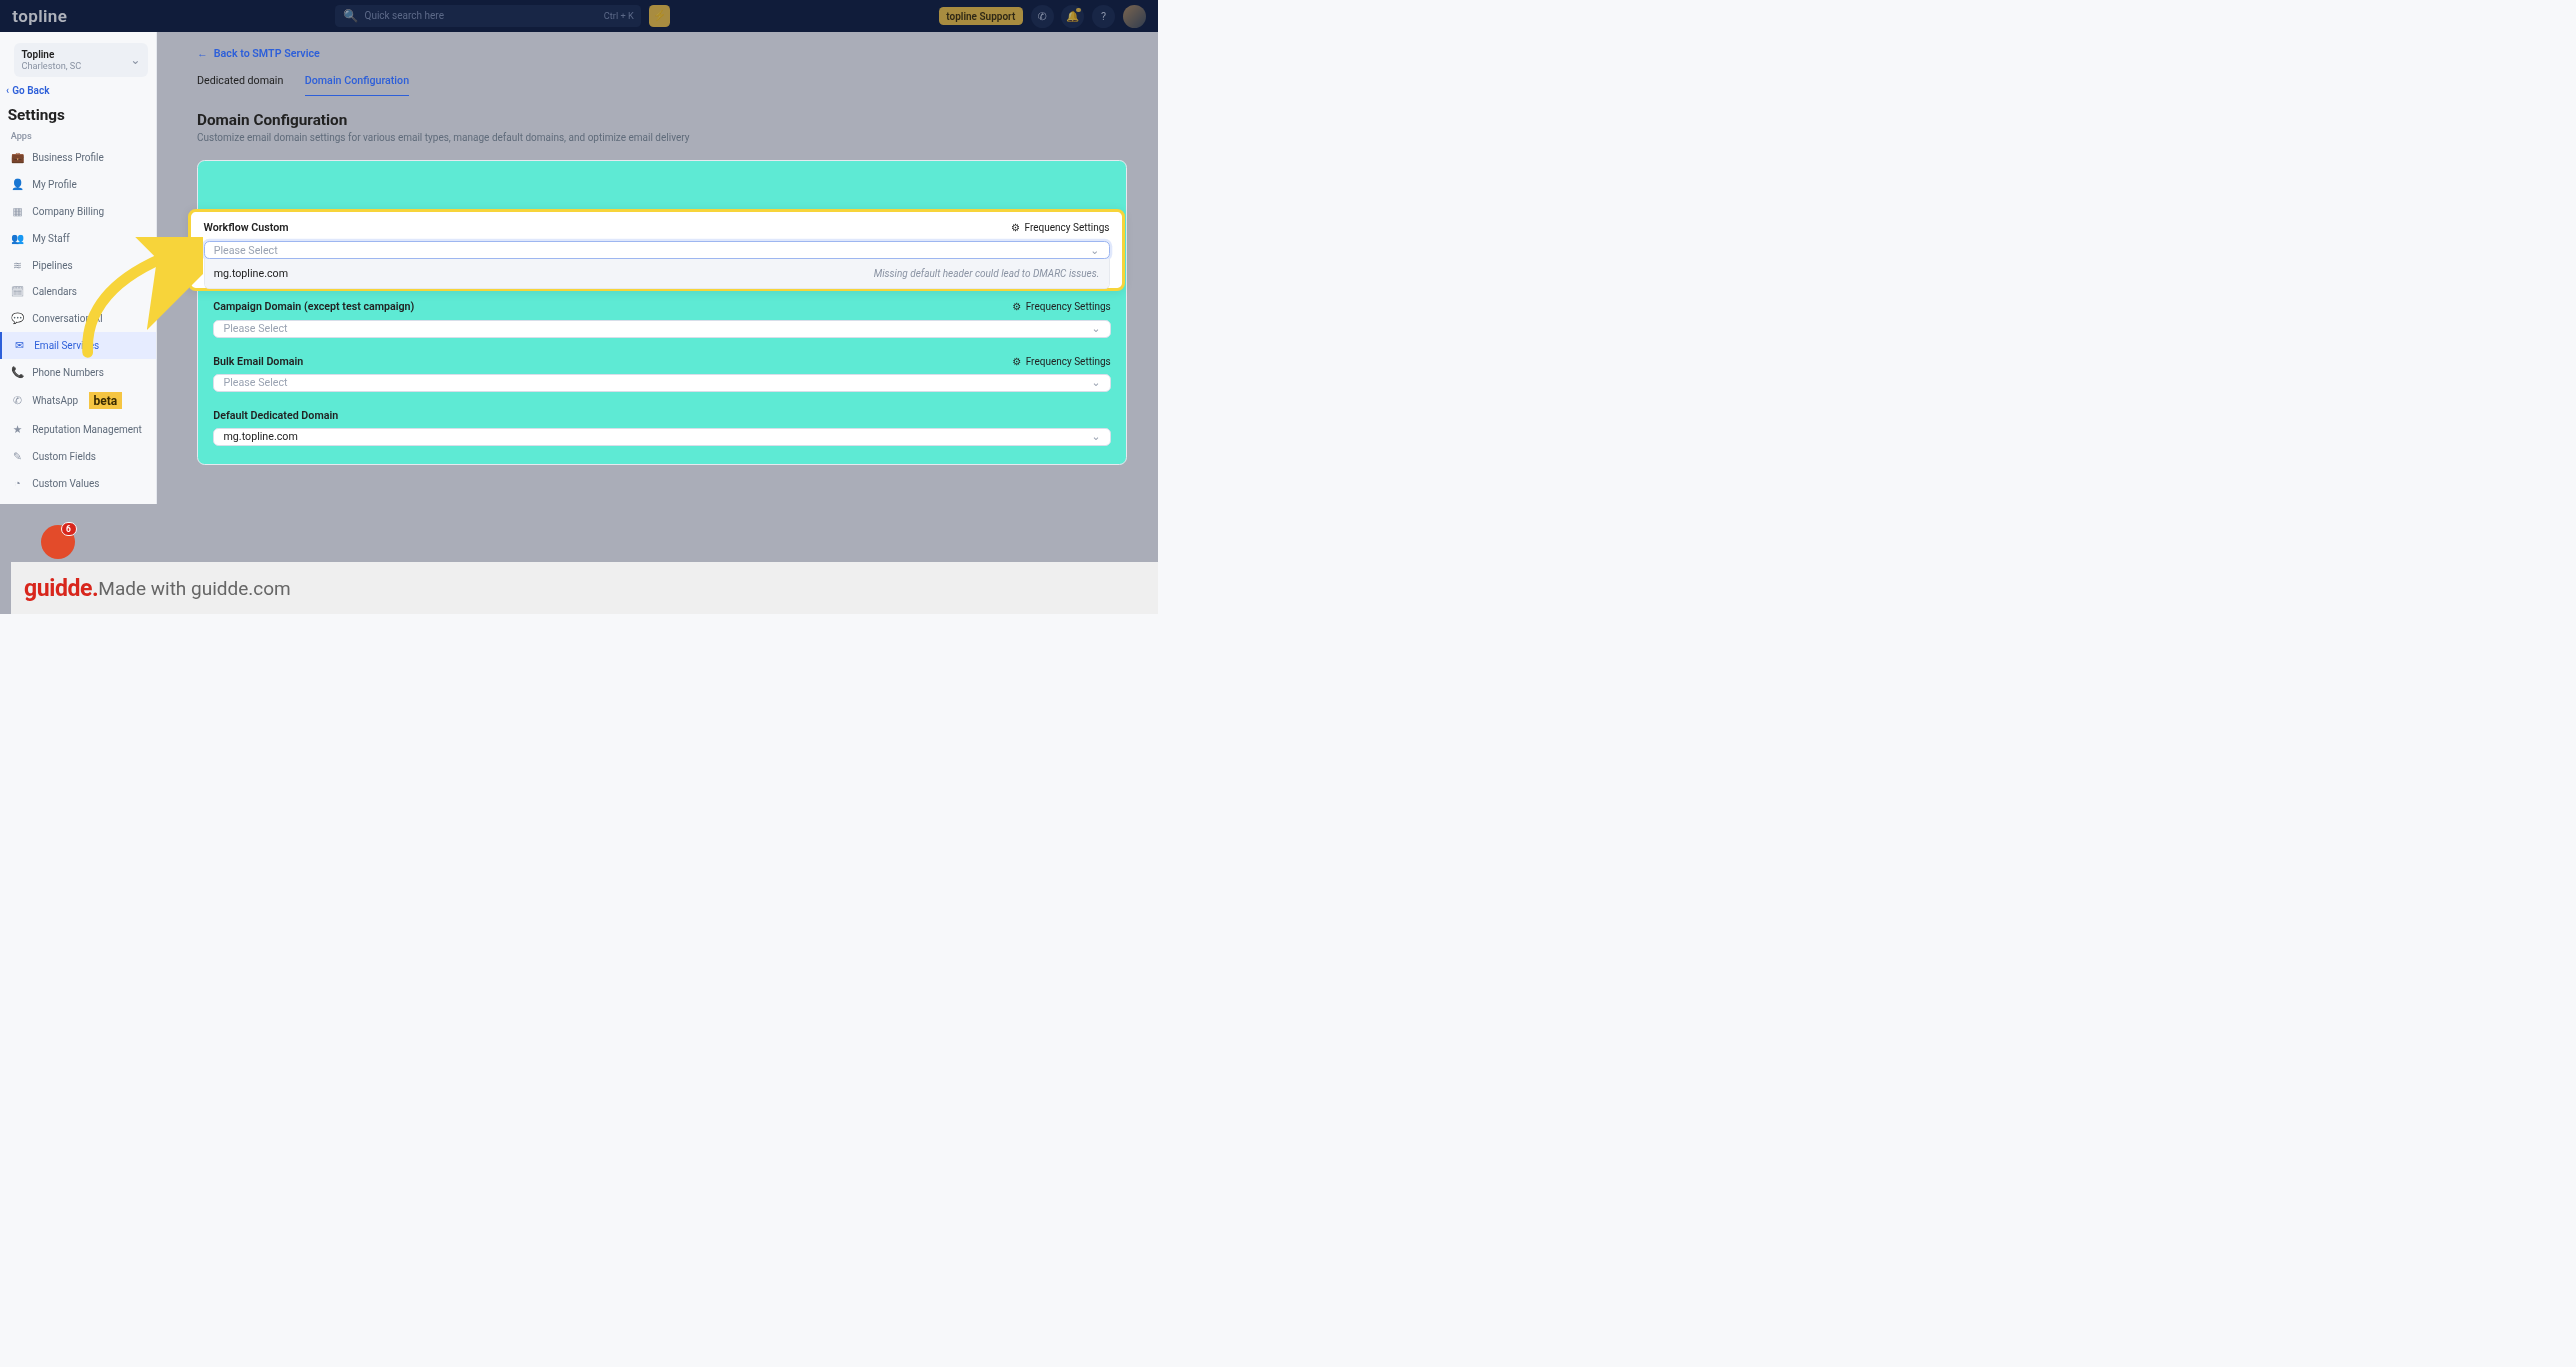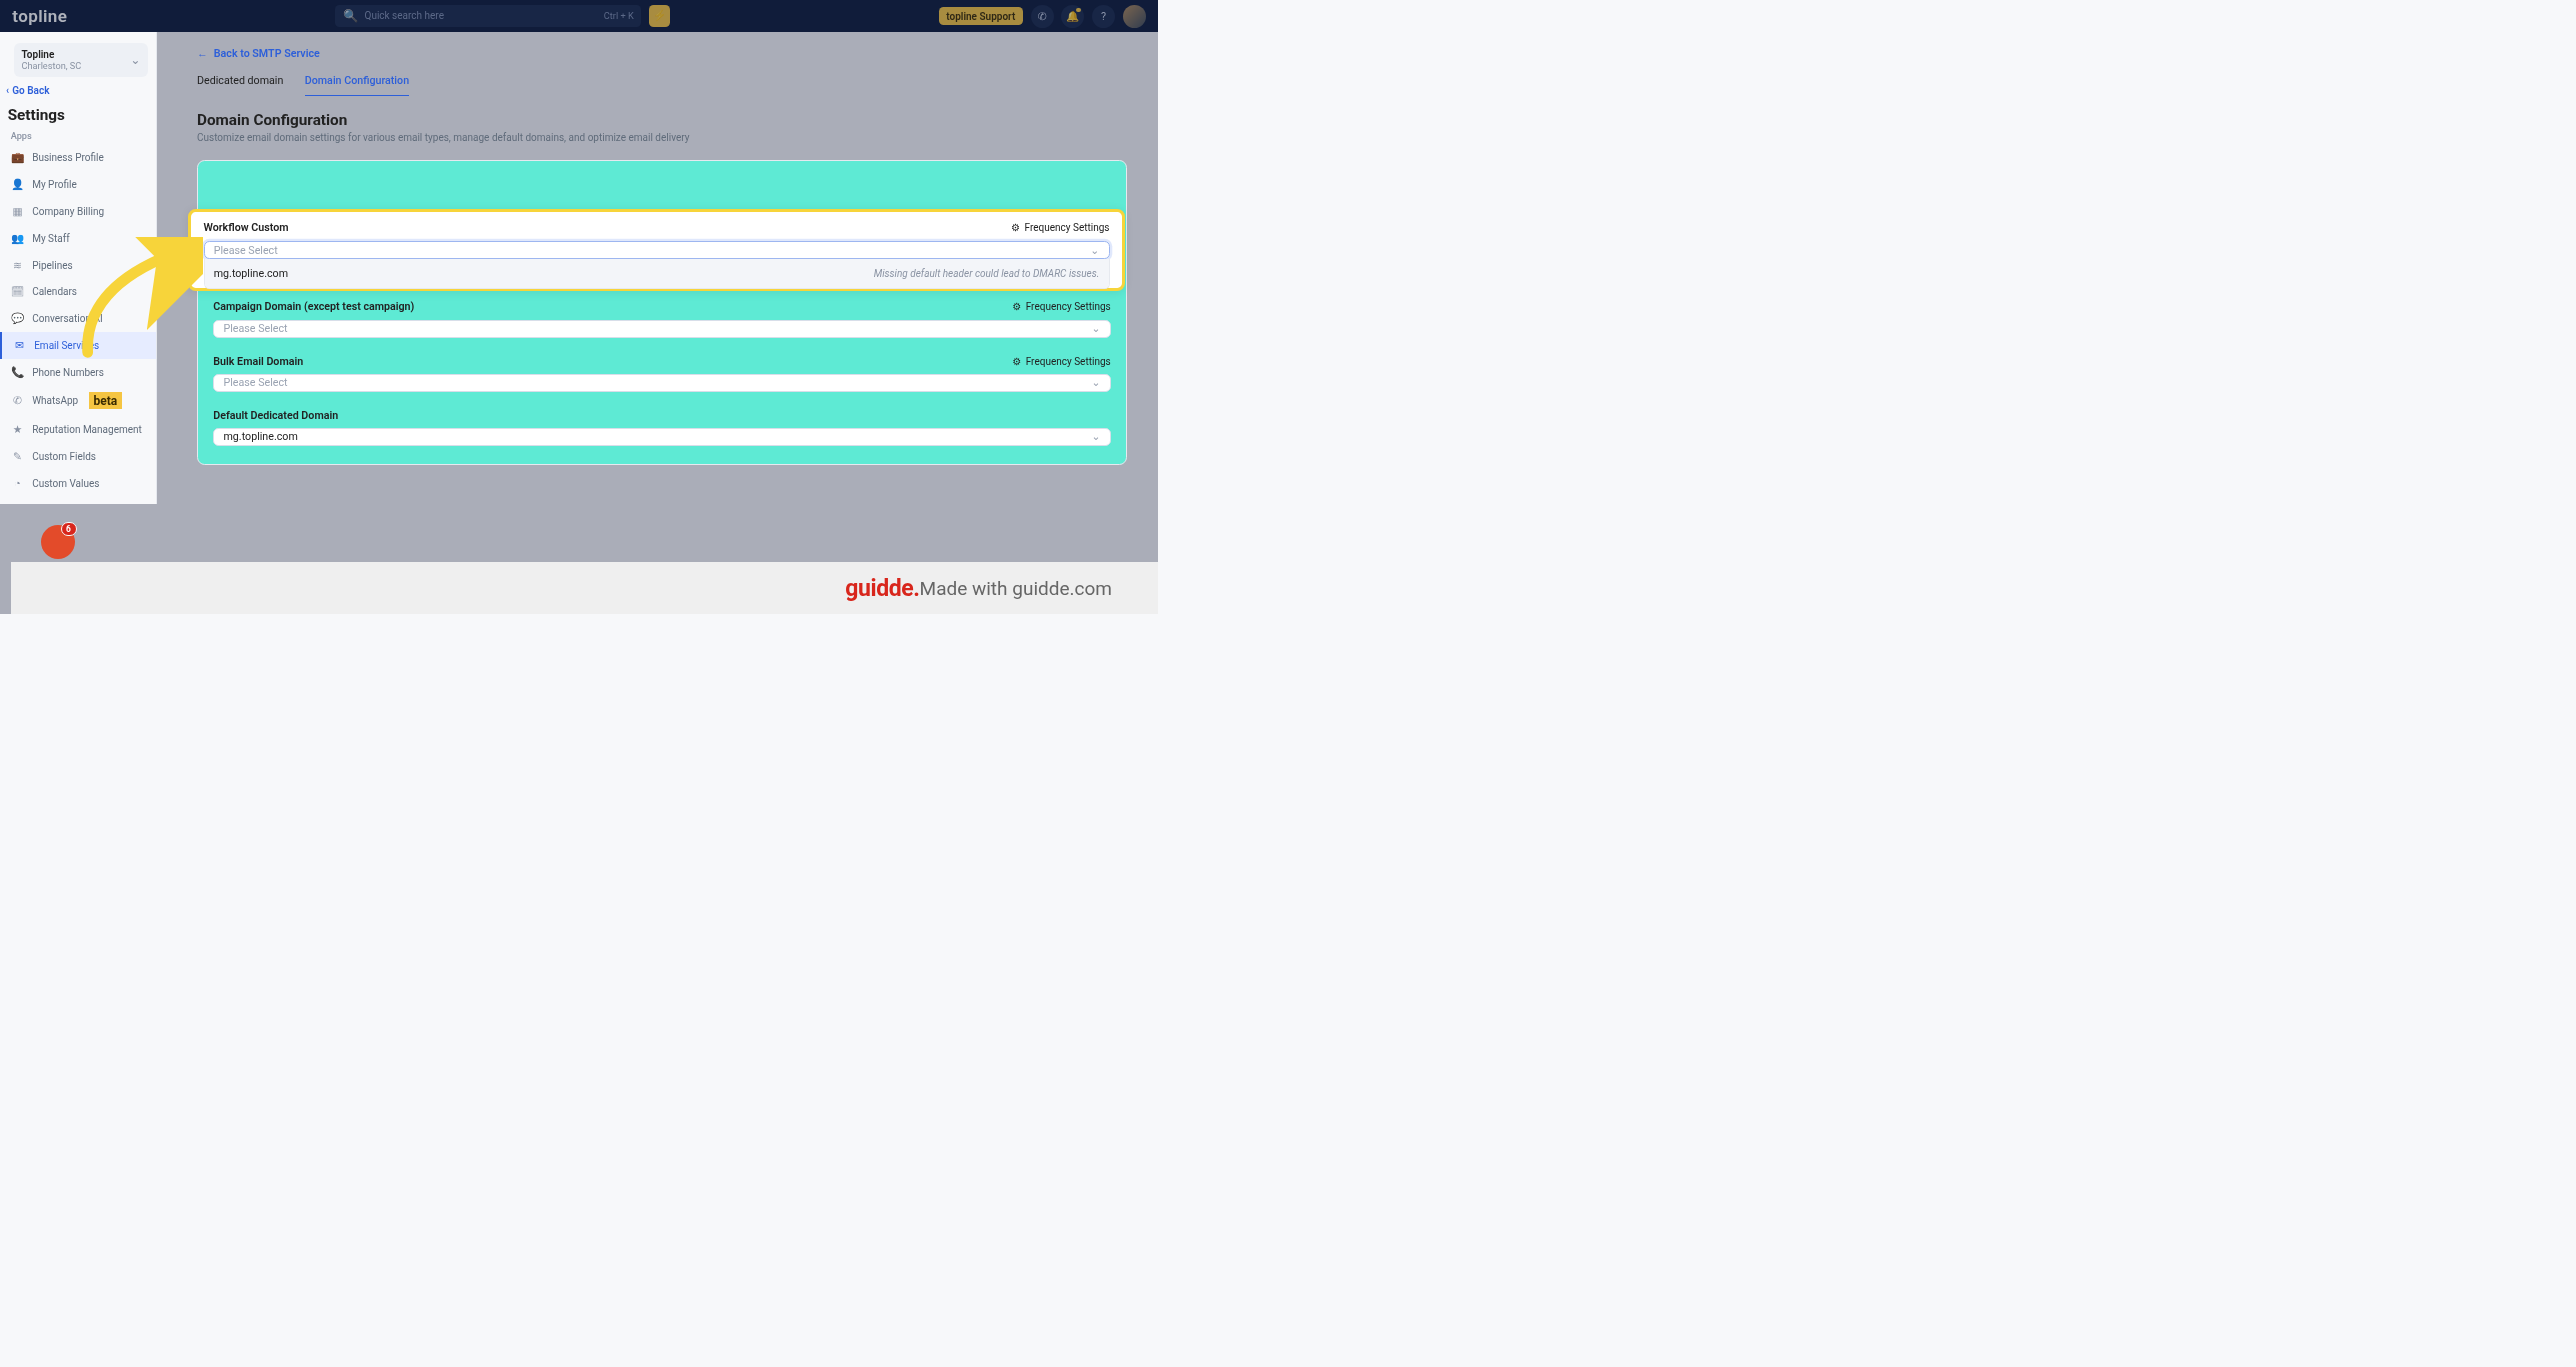--- a/index.html
+++ b/index.html
@@ -73,21 +73,21 @@
   .dd-item .nm { color:#222; }
   .dd-item .warn { color:#8a93a3; font-style:italic; font-size:10px; }
 
   
   .dim-overlay { position:absolute; inset:0; background:var(--overlay); pointer-events:none; }
 
   
   .arrow-annot { position:absolute; left:80px; top:237px; width:123px; height:123px; pointer-events:none; z-index:30; }
 
   
-  .footer-bar { position:absolute; left:11px; right:0; bottom:0; height:52px; background:#efefef; display:flex; align-items:center; justify-content:flex-end; padding:0 46px 0 23px; z-index:40; }
+  .footer-bar { position:absolute; left:11px; right:0; bottom:0; height:52px; background:#efefef; display:flex; align-items:center; justify-content:flex-start; padding:0 46px 0 13px; z-index:40; }
   .guidde-logo { color:#d8261c; font-weight:700; font-size:23px; letter-spacing:-0.4px; }
   .made-with { color:#666; font-size:19px; }
 
   
   .float-badge { position:absolute; left:41px; top:525px; width:34px; height:34px; border-radius:50%; background:#e34b2a; z-index:25; }
   .float-badge .num { position:absolute; top:-3.1px; right:-1.5px; background:#d8261c; color:#fff; border-radius:7.7px; font-size:8.4px; font-weight:700; padding:0.8px 4.6px; border:1.5px solid var(--sidebar-bg); }
 
   
   .z-low { position:relative; z-index:5; }
   .z-high { position:relative; z-index:25; }

